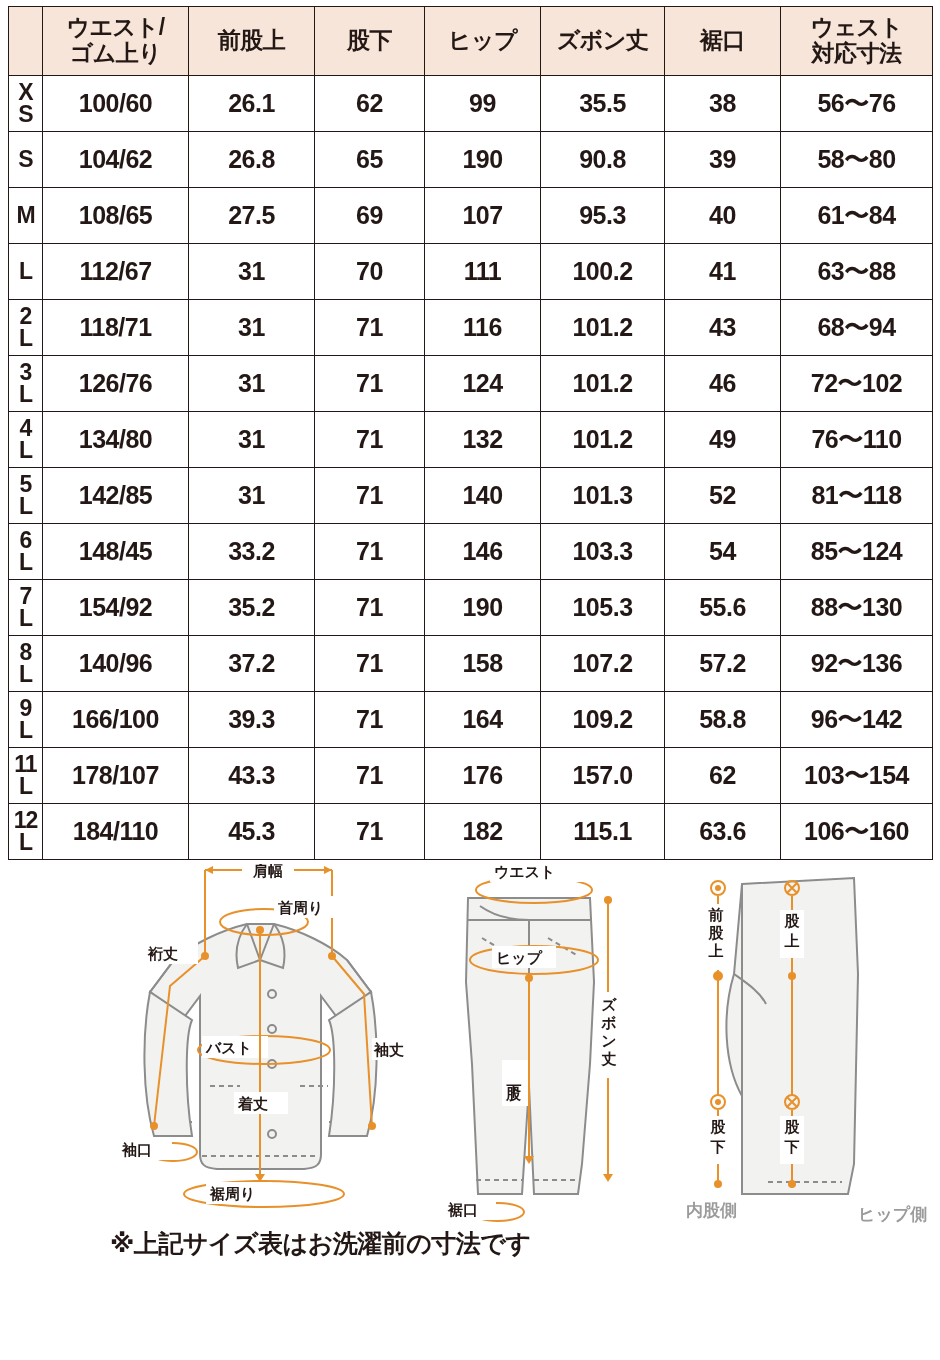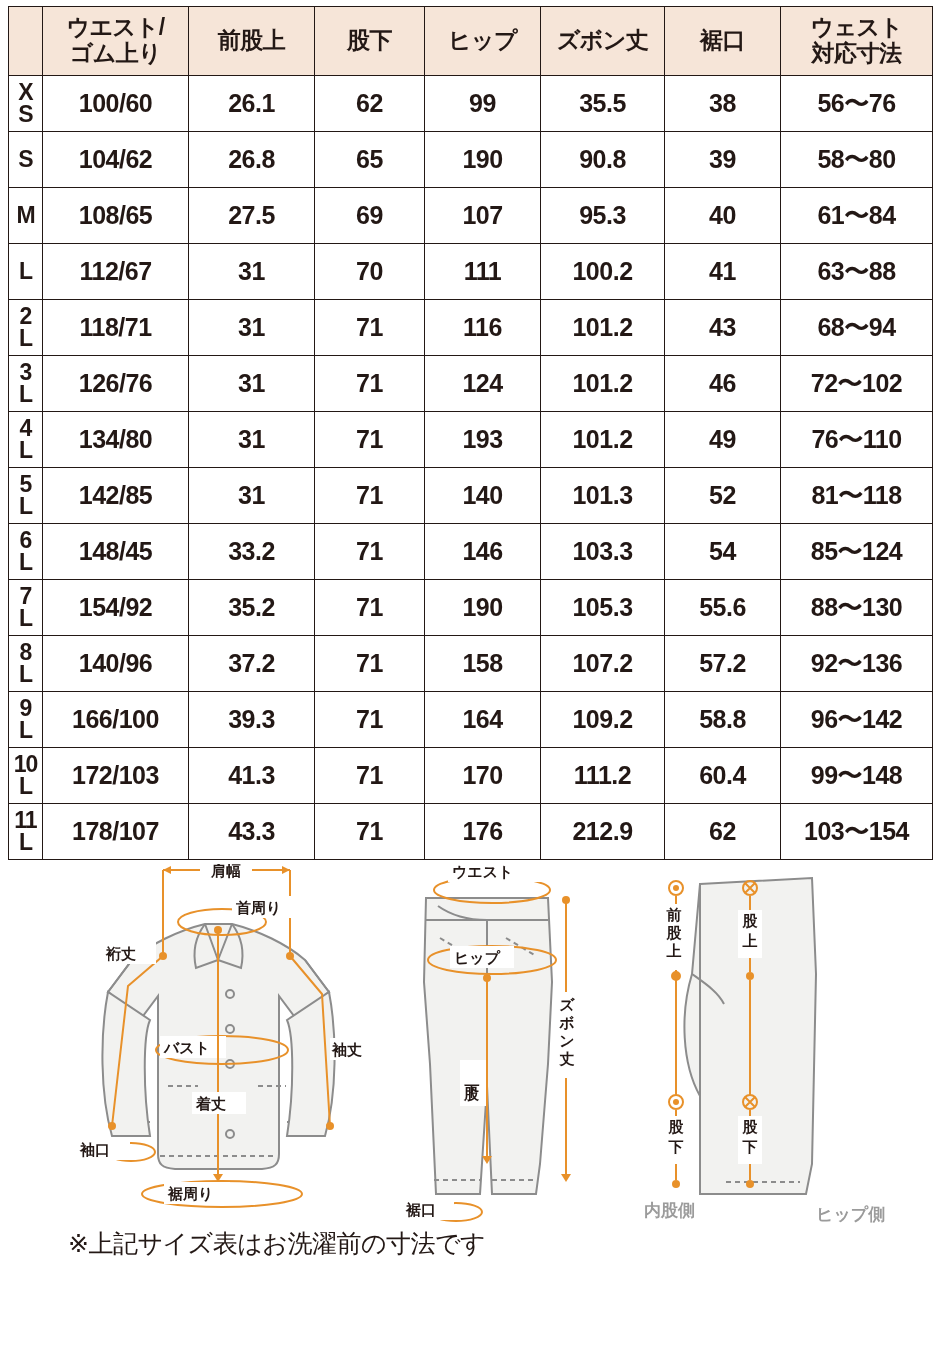--- a/index.html
+++ b/index.html
@@ -75,30 +75,31 @@
   col.c5 { width: 124px; }
   col.c6 { width: 116px; }
   col.c7 { width: 152px; }
 
   
   .figures {
     position: relative;
     width: 800px;
     height: 400px;
     margin-top: 4px;
+    margin-left: 42px;
   }
   .figures svg {
     display: block;
   }
   .note {
     position: absolute;
     left: 68px;
     bottom: 4px;
     font-size: 25px;
-    font-weight: normal;
+    font-weight: bold;
     color: #231815;
     letter-spacing: -0.5px;
   }
   .vert {
     writing-mode: vertical-rl;
     text-orientation: upright;
   }
 </style>
 </head>
 <body>
@@ -221,21 +222,21 @@
           <td>72〜102</td>
         </tr>
         <tr>
           <td class="sz">
             <span>4</span>
             <span>L</span>
           </td>
           <td>134/80</td>
           <td>31</td>
           <td>71</td>
-          <td>193</td>
+          <td>132</td>
           <td>101.2</td>
           <td>49</td>
           <td>76〜110</td>
         </tr>
         <tr>
           <td class="sz">
             <span>5</span>
             <span>L</span>
           </td>
           <td>142/85</td>
@@ -293,43 +294,43 @@
           <td>166/100</td>
           <td>39.3</td>
           <td>71</td>
           <td>164</td>
           <td>109.2</td>
           <td>58.8</td>
           <td>96〜142</td>
         </tr>
         <tr>
           <td class="sz">
-            <span>10</span>
-            <span>L</span>
-          </td>
-          <td>172/103</td>
-          <td>41.3</td>
-          <td>71</td>
-          <td>170</td>
-          <td>111.2</td>
-          <td>60.4</td>
-          <td>99〜148</td>
-        </tr>
-        <tr>
-          <td class="sz">
             <span>11</span>
             <span>L</span>
           </td>
           <td>178/107</td>
           <td>43.3</td>
           <td>71</td>
           <td>176</td>
-          <td>212.9</td>
+          <td>157.0</td>
           <td>62</td>
           <td>103〜154</td>
+        </tr>
+        <tr>
+          <td class="sz">
+            <span>12</span>
+            <span>L</span>
+          </td>
+          <td>184/110</td>
+          <td>45.3</td>
+          <td>71</td>
+          <td>182</td>
+          <td>115.1</td>
+          <td>63.6</td>
+          <td>106〜160</td>
         </tr>
       </tbody>
   </table>
 
   <div class="figures">
     <svg width="940" height="400" viewBox="0 0 940 400" xmlns="http://www.w3.org/2000/svg">
       <defs>
         <style>
           .g  { fill:#f2f2f0; stroke:#8c8c8c; stroke-width:2; }
           .gl { fill:none; stroke:#8c8c8c; stroke-width:2; }

